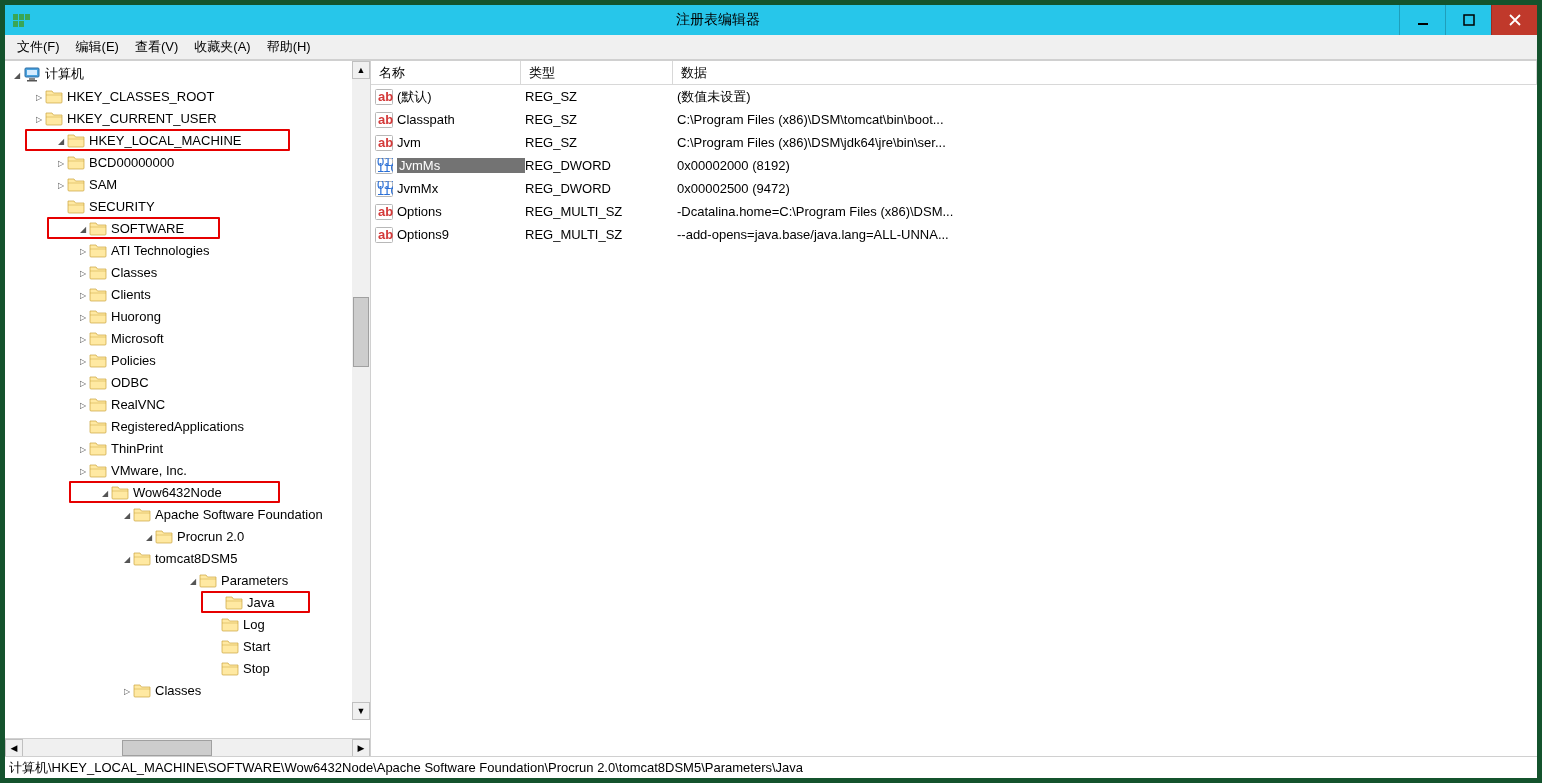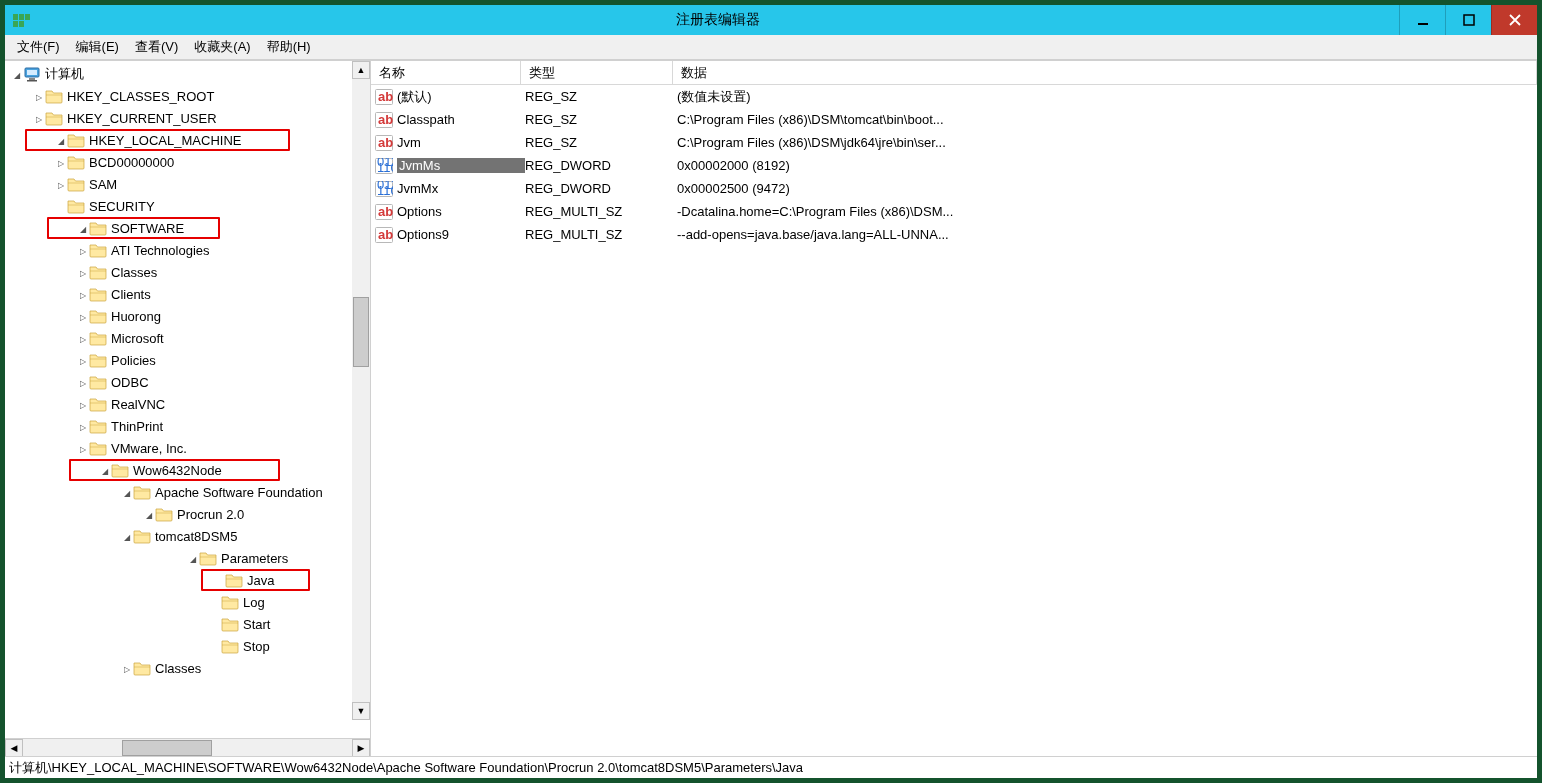--- a/index.html
+++ b/index.html
@@ -255,20 +255,27 @@
               <span class="label">ODBC</span>
             </div>
           <div class="tree-row" style="padding-left:72px">
               <span class="caret closed"></span>
               <svg class="folder-icon">
                 <use href="#folder-closed"></use>
               </svg>
               <span class="label">RealVNC</span>
             </div>
           <div class="tree-row" style="padding-left:72px">
+              <span class="caret none"></span>
+              <svg class="folder-icon">
+                <use href="#folder-closed"></use>
+              </svg>
+              <span class="label">RegisteredApplications</span>
+            </div>
+          <div class="tree-row" style="padding-left:72px">
               <span class="caret closed"></span>
               <svg class="folder-icon">
                 <use href="#folder-closed"></use>
               </svg>
               <span class="label">ThinPrint</span>
             </div>
           <div class="tree-row" style="padding-left:72px">
               <span class="caret closed"></span>
               <svg class="folder-icon">
                 <use href="#folder-closed"></use>

